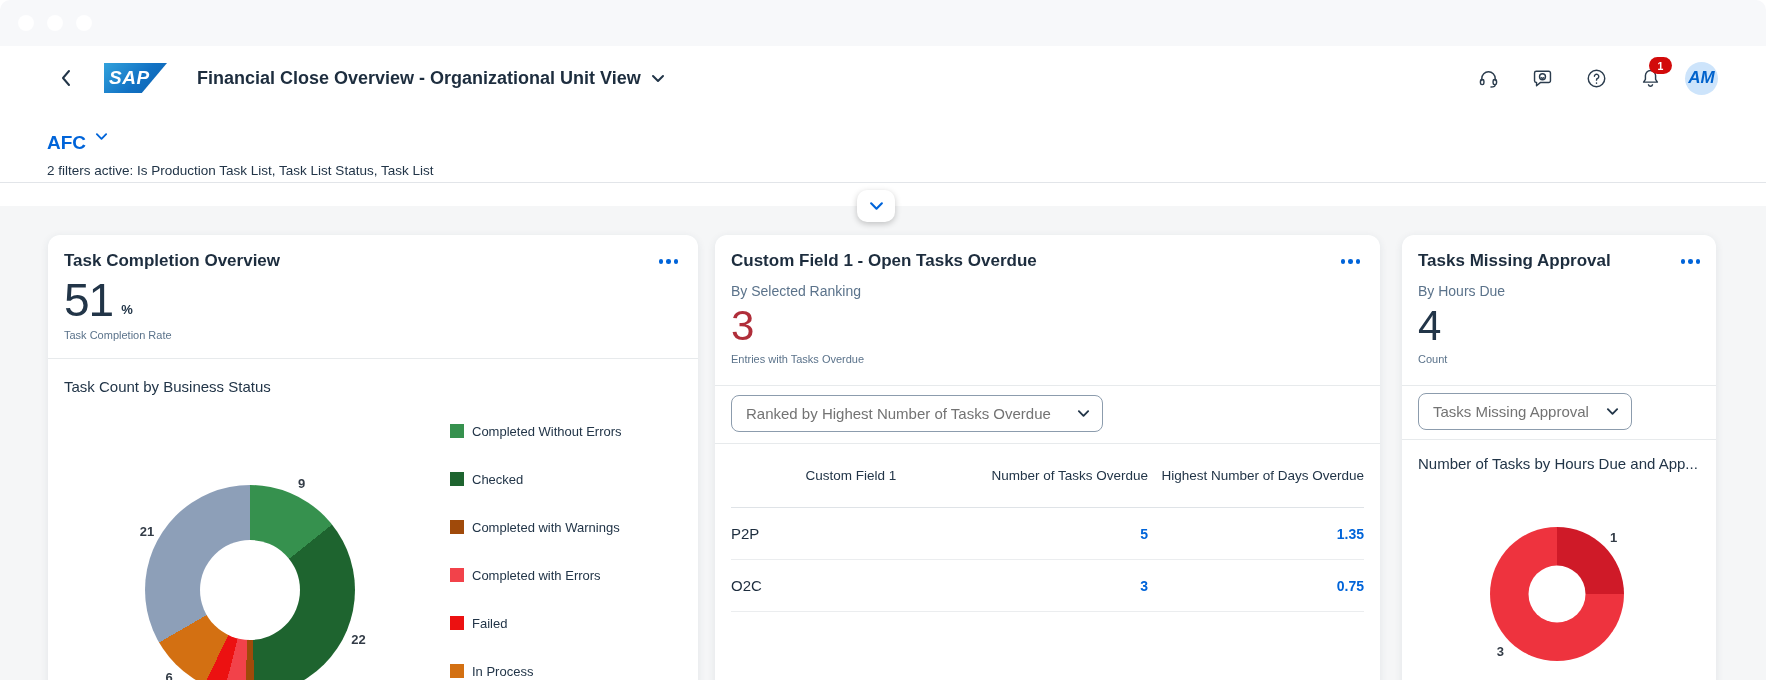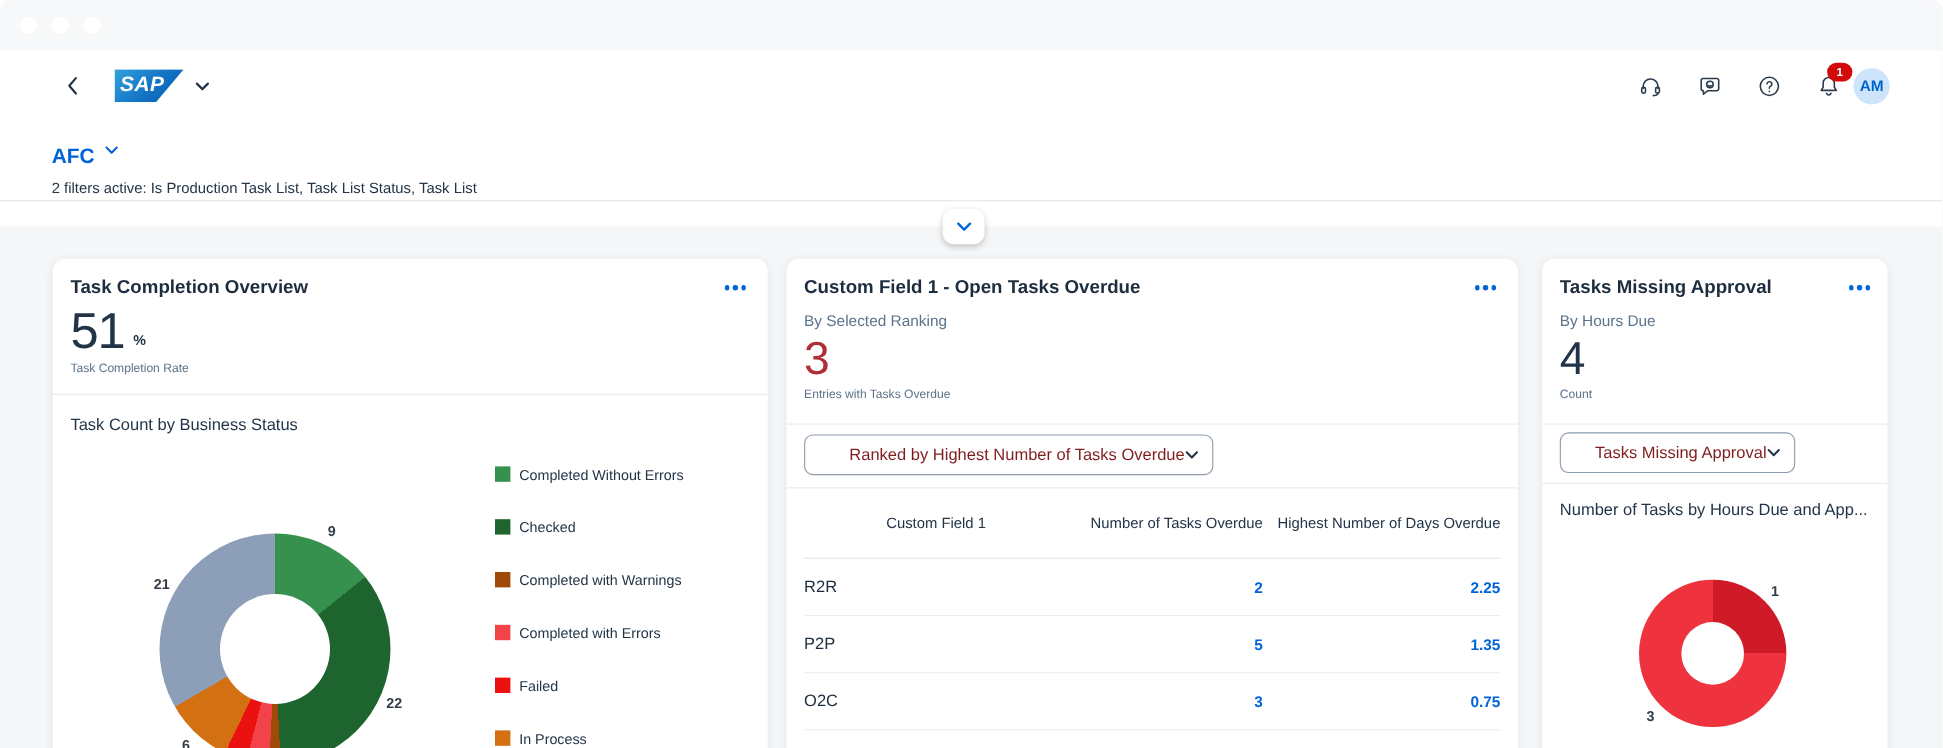--- a/index.html
+++ b/index.html
@@ -17,22 +17,22 @@
   .sap-logo{width:58px;height:30px;margin-left:24px;background:linear-gradient(135deg,#32a2dc 0%,#1272c4 55%,#0a5fae 100%);
     clip-path:polygon(0 0,100% 0,60% 100%,0 100%);display:flex;align-items:center;color:#fff;
     font-weight:bold;font-style:italic;font-size:19px;padding-left:5px;letter-spacing:.5px;}
   .page-title{margin-left:30px;font-size:18px;font-weight:700;color:#1d2d3e;}
   .title-caret{margin-left:10px;display:flex;align-items:center;cursor:pointer;}
   .hdr-spacer{flex:1;}
   .hdr-icon{width:34px;height:34px;margin-left:20px;display:flex;align-items:center;justify-content:center;position:relative;cursor:pointer;}
   .hdr-icon svg{stroke:#2b3c4d;fill:none;stroke-width:1.5;stroke-linecap:round;stroke-linejoin:round;}
   .badge{position:absolute;top:-4px;right:-5px;min-width:17px;height:17px;border-radius:9px;background:#d20a0a;color:#fff;
     font-size:10.5px;font-weight:700;display:flex;align-items:center;justify-content:center;padding:0 3px;}
-  .avatar{width:33px;height:33px;border-radius:50%;background:#cde4fb;color:#0062cc;font-size:14px;font-weight:700;
-    display:flex;align-items:center;justify-content:center;margin-left:6px;cursor:pointer;}
+  .avatar{width:33px;height:33px;border-radius:50%;background:#cde4fb;color:#0062cc;font-size:17px;font-weight:700;
+    display:flex;align-items:center;justify-content:center;margin-left:18px;cursor:pointer;font-style:italic;}
   
   .filter-section{padding:22px 0 0 47px;background:#fff;border-bottom:1px solid #e2e5e9;height:73px;box-sizing:border-box;position:relative;}
   .variant-row{display:flex;align-items:flex-start;cursor:pointer;}
   .variant-name{font-size:19px;font-weight:700;color:#0064d9;}
   .variant-caret{margin-left:9px;display:flex;align-items:center;}
   .filters-text{margin-top:9px;font-size:13.5px;color:#223548;}
   .collapse-btn{position:absolute;left:857px;top:190px;width:38px;height:32px;background:#fff;border-radius:10px;
     box-shadow:0 2px 6px rgba(0,0,0,.22);display:flex;align-items:center;justify-content:center;cursor:pointer;z-index:6;}
   
   .content{position:absolute;top:206px;left:0;width:1766px;height:474px;background:#f5f6f7;}
@@ -44,21 +44,21 @@
   .kpi{position:absolute;left:16px;display:flex;align-items:flex-end;line-height:1;}
   .kpi-num{font-size:46px;font-weight:300;color:#223548;letter-spacing:-1px;}
   .kpi-num.neg{color:#b02e3a;}
   .kpi-unit{font-size:13px;font-weight:700;color:#223548;margin:0 0 7px 8px;}
   .kpi-label{position:absolute;left:16px;font-size:11px;color:#5b738b;}
   .hr{position:absolute;left:0;right:0;height:1px;background:#e7eaec;}
   .chart-title{position:absolute;left:16px;font-size:15px;color:#223548;}
   
   .select{position:absolute;left:16px;height:37px;box-sizing:border-box;border:1px solid #8c9cad;border-radius:8px;background:#fff;
     display:flex;align-items:center;padding:0 12px 0 14px;cursor:pointer;}
-  .select span{flex:1;font-size:15px;color:#7f1d1d;white-space:nowrap;overflow:hidden;text-align:right;}
+  .select span{flex:1;font-size:15px;color:#737373;white-space:nowrap;overflow:hidden;}
   
   .donut{position:absolute;border-radius:50%;}
   .donut .hole{position:absolute;background:#fff;border-radius:50%;left:50%;top:50%;transform:translate(-50%,-50%);}
   .donut-label{position:absolute;transform:translate(-50%,-50%);font-size:13px;font-weight:600;color:#333c47;}
   
   .legend{position:absolute;left:402px;top:186px;display:flex;flex-direction:column;gap:28px;}
   .legend-item{display:flex;align-items:center;height:20px;}
   .legend-swatch{width:14px;height:14px;margin-right:8px;flex:none;}
   .legend-label{font-size:13px;color:#223548;white-space:nowrap;}
   
@@ -79,20 +79,21 @@
   <div class="win-dot"></div>
 </div>
 
 <div class="app-header">
   <div class="back-btn">
     <svg width="12" height="18" viewBox="0 0 12 18" class="caret-svg">
         <polyline points="9,2 3,9 9,16"></polyline>
       </svg>
   </div>
   <div class="sap-logo">SAP</div>
+  <div class="page-title">Financial Close Overview - Organizational Unit View</div>
   <div class="title-caret">
     <svg width="14" height="9" viewBox="0 0 14 9" class="caret-svg">
         <polyline points="2,2 7,7 12,2"></polyline>
       </svg>
   </div>
   <div class="hdr-spacer"></div>
   <div class="hdr-icon">
     <svg width="23" height="23" viewBox="0 0 24 24">
       <path d="M5 14v-2a7 7 0 0 1 14 0v2"></path>
       <rect x="3.6" y="13" width="3.6" height="5.4" rx="1.6"></rect>
@@ -225,25 +226,20 @@
         </colgroup>
       <thead>
           <tr>
             <th>Custom Field 1</th>
             <th class="r">Number of Tasks Overdue</th>
             <th class="r">Highest Number of Days Overdue</th>
           </tr>
         </thead>
       <tbody>
           <tr>
-            <td class="">R2R</td>
-            <td class="r link">2</td>
-            <td class="r link">2.25</td>
-          </tr>
-          <tr>
             <td class="">P2P</td>
             <td class="r link">5</td>
             <td class="r link">1.35</td>
           </tr>
           <tr>
             <td class="">O2C</td>
             <td class="r link">3</td>
             <td class="r link">0.75</td>
           </tr>
         </tbody>

